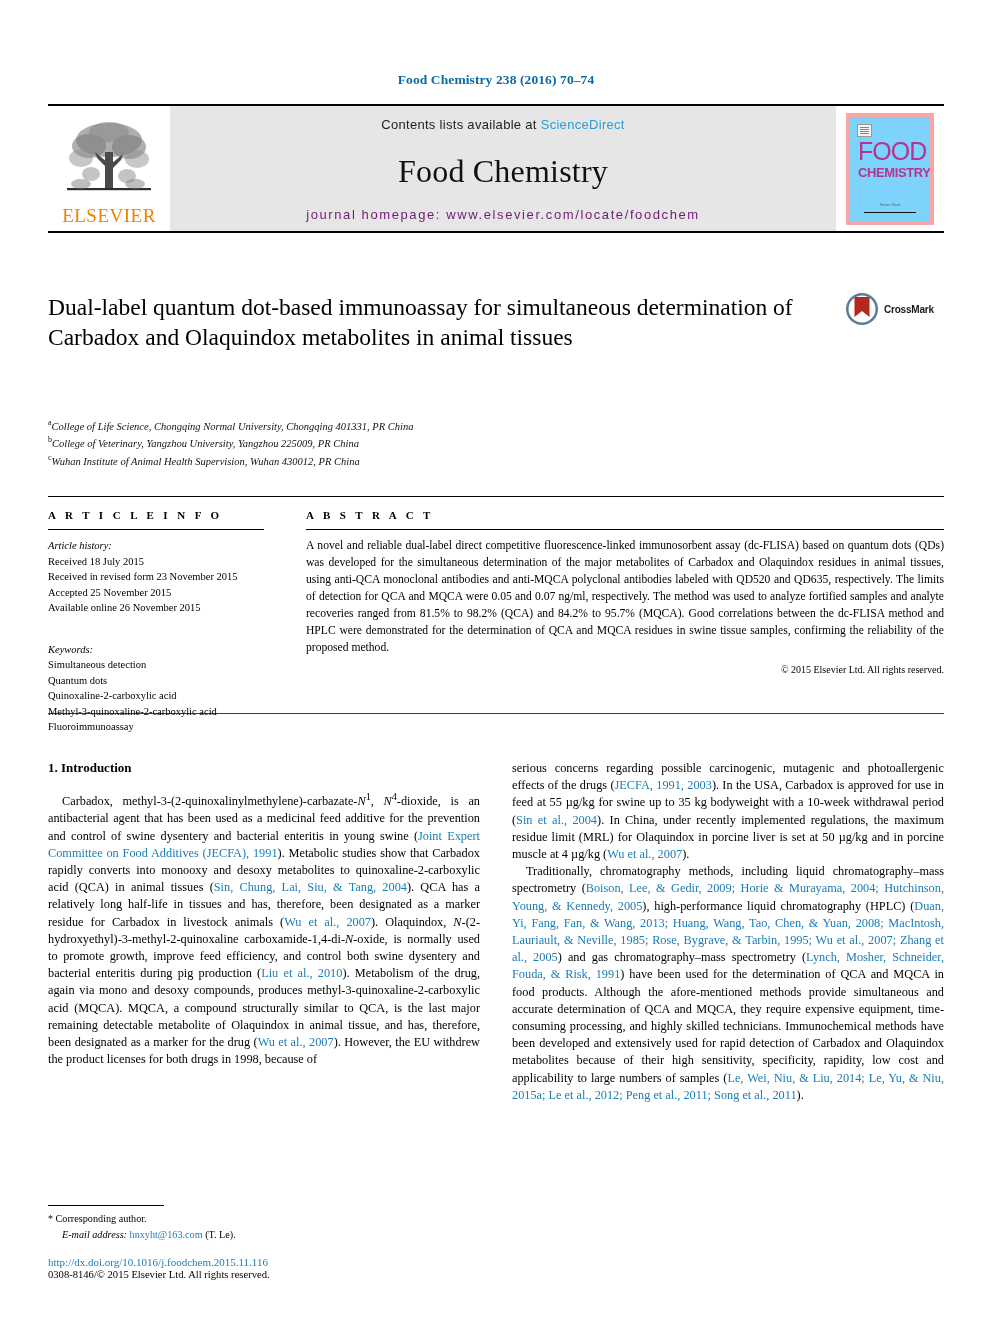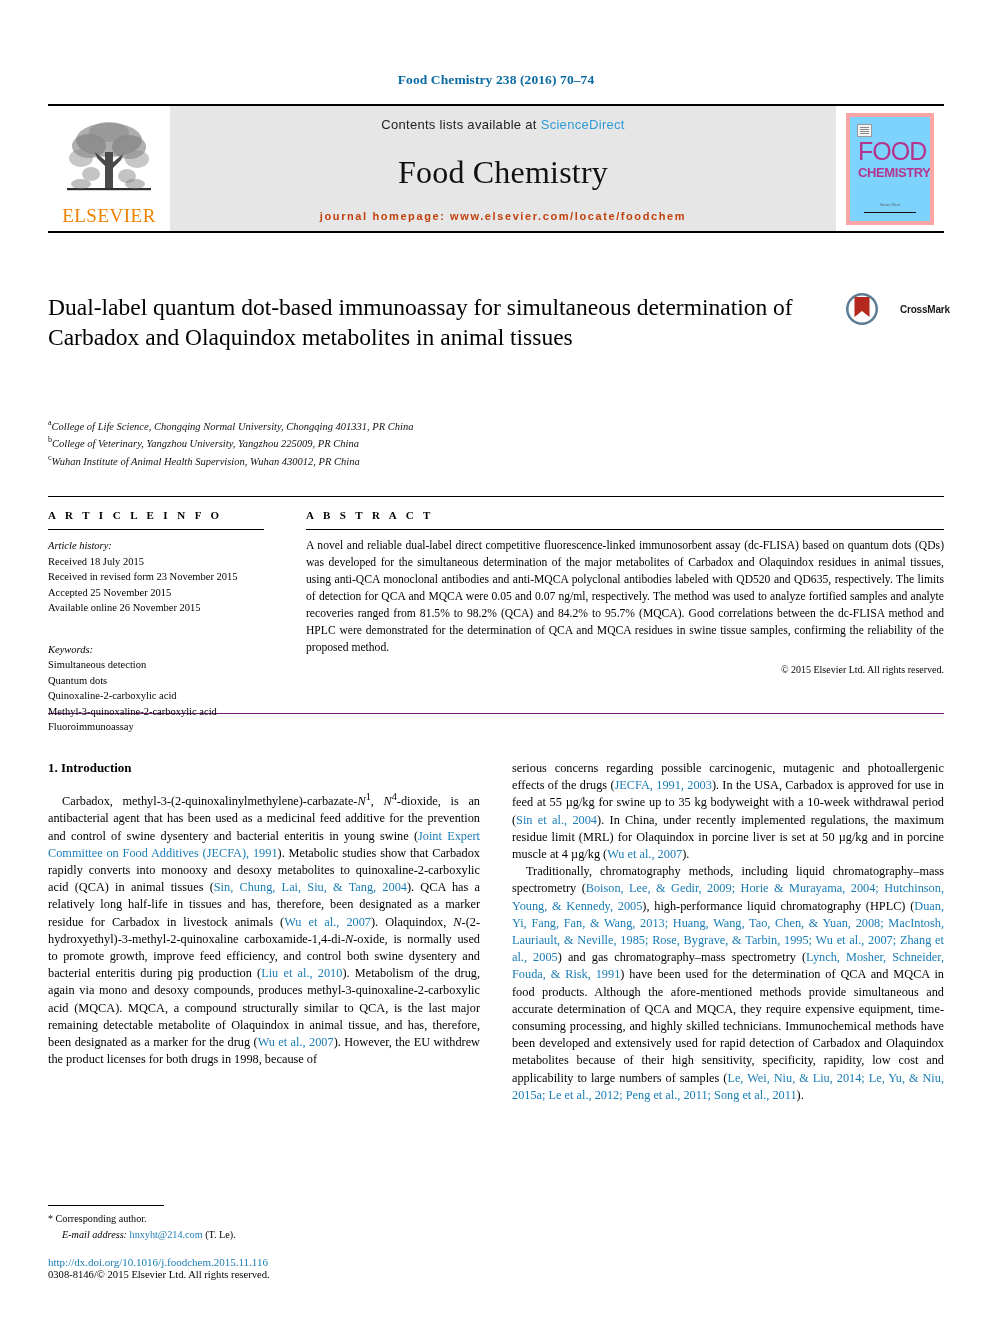--- a/index.html
+++ b/index.html
@@ -87,24 +87,24 @@
   .journal-title {
     font-family: "Liberation Serif", serif;
     font-size: 32px;
     color: #111;
     letter-spacing: .2px;
     line-height: 1;
     margin-top: 2px;
   }
   .homepage-line {
     font-family: "Liberation Sans", sans-serif;
-    font-size: 11px;
-    color: #c2410c;
+    font-size: 13px;
+    color: #701a75;
     letter-spacing: 1.6px;
-    font-weight: 700;
+    font-weight: 400;
   }
   .cover-thumb {
     flex: 0 0 108px;
     width: 108px;
     background: #fff;
     display: flex;
     align-items: center;
     justify-content: center;
   }
   .cover-inner {
@@ -175,21 +175,21 @@
     color: #000;
     margin: 0;
   }
   .crossmark {
     position: absolute;
     top: 292px;
     right: 48px;
     width: 100px;
     display: flex;
     align-items: center;
-    gap: 20px;
+    gap: 4px;
   }
   .cm-badge { flex: 0 0 36px; }
   .cm-text {
     font-family: "Liberation Sans", sans-serif;
     font-size: 10px;
     font-weight: bold;
     color: #1a1a1a;
     letter-spacing: -.2px;
   }
 
@@ -431,21 +431,21 @@
       <p class="p">Carbadox, methyl-3-(2-quinoxalinylmethylene)-carbazate-<i>N</i><sup>1</sup>, <i>N</i><sup>4</sup>-dioxide, is an antibacterial agent that has been used as a medicinal feed additive for the prevention and control of swine dysentery and bacterial enteritis in young swine (<span class="ref">Joint Expert Committee on Food Additives (JECFA), 1991</span>). Metabolic studies show that Carbadox rapidly converts into monooxy and desoxy metabolites to quinoxaline-2-carboxylic acid (QCA) in animal tissues (<span class="ref">Sin, Chung, Lai, Siu, &amp; Tang, 2004</span>). QCA has a relatively long half-life in tissues and has, therefore, been designated as a marker residue for Carbadox in livestock animals (<span class="ref">Wu et al., 2007</span>). Olaquindox, <i>N</i>-(2-hydroxyethyl)-3-methyl-2-quinoxaline carboxamide-1,4-di-<i>N</i>-oxide, is normally used to promote growth, improve feed efficiency, and control both swine dysentery and bacterial enteritis during pig production (<span class="ref">Liu et al., 2010</span>). Metabolism of the drug, again via mono and desoxy compounds, produces methyl-3-quinoxaline-2-carboxylic acid (MQCA). MQCA, a compound structurally similar to QCA, is the last major remaining detectable metabolite of Olaquindox in animal tissue, and has, therefore, been designated as a marker for the drug (<span class="ref">Wu et al., 2007</span>). However, the EU withdrew the product licenses for both drugs in 1998, because of</p>
 
       <div class="footnote-wrap">
         <div class="fn-rule"></div>
         <div class="fn">
           <span class="star">*</span>
           <span>Corresponding author.</span>
         </div>
         <div class="fn" style="padding-left:14px">
           <span class="ital">E-mail address:</span>
-          <span class="ref">hnxyht@214.com</span>
+          <span class="ref">hnxyht@163.com</span>
           <span>(T. Le).</span>
         </div>
         <div class="doi-line">http://dx.doi.org/10.1016/j.foodchem.2015.11.116</div>
         <div class="issn-line">0308-8146/© 2015 Elsevier Ltd. All rights reserved.</div>
       </div>
     </div>
 
     <div class="col">
       <p class="p noind">serious concerns regarding possible carcinogenic, mutagenic and photoallergenic effects of the drugs (<span class="ref">JECFA, 1991, 2003</span>). In the USA, Carbadox is approved for use in feed at 55 µg/kg for swine up to 35 kg bodyweight with a 10-week withdrawal period (<span class="ref">Sin et al., 2004</span>). In China, under recently implemented regulations, the maximum residue limit (MRL) for Olaquindox in porcine liver is set at 50 µg/kg and in porcine muscle at 4 µg/kg (<span class="ref">Wu et al., 2007</span>).</p>
       <p class="p">Traditionally, chromatography methods, including liquid chromatography–mass spectrometry (<span class="ref">Boison, Lee, &amp; Gedir, 2009; Horie &amp; Murayama, 2004; Hutchinson, Young, &amp; Kennedy, 2005</span>), high-performance liquid chromatography (HPLC) (<span class="ref">Duan, Yi, Fang, Fan, &amp; Wang, 2013; Huang, Wang, Tao, Chen, &amp; Yuan, 2008; MacIntosh, Lauriault, &amp; Neville, 1985; Rose, Bygrave, &amp; Tarbin, 1995; Wu et al., 2007; Zhang et al., 2005</span>) and gas chromatography–mass spectrometry (<span class="ref">Lynch, Mosher, Schneider, Fouda, &amp; Risk, 1991</span>) have been used for the determination of QCA and MQCA in food products. Although the afore-mentioned methods provide simultaneous and accurate determination of QCA and MQCA, they require expensive equipment, time-consuming processing, and highly skilled technicians. Immunochemical methods have been developed and extensively used for rapid detection of Carbadox and Olaquindox metabolites because of their high sensitivity, specificity, rapidity, low cost and applicability to large numbers of samples (<span class="ref">Le, Wei, Niu, &amp; Liu, 2014; Le, Yu, &amp; Niu, 2015a; Le et al., 2012; Peng et al., 2011; Song et al., 2011</span>).</p>

